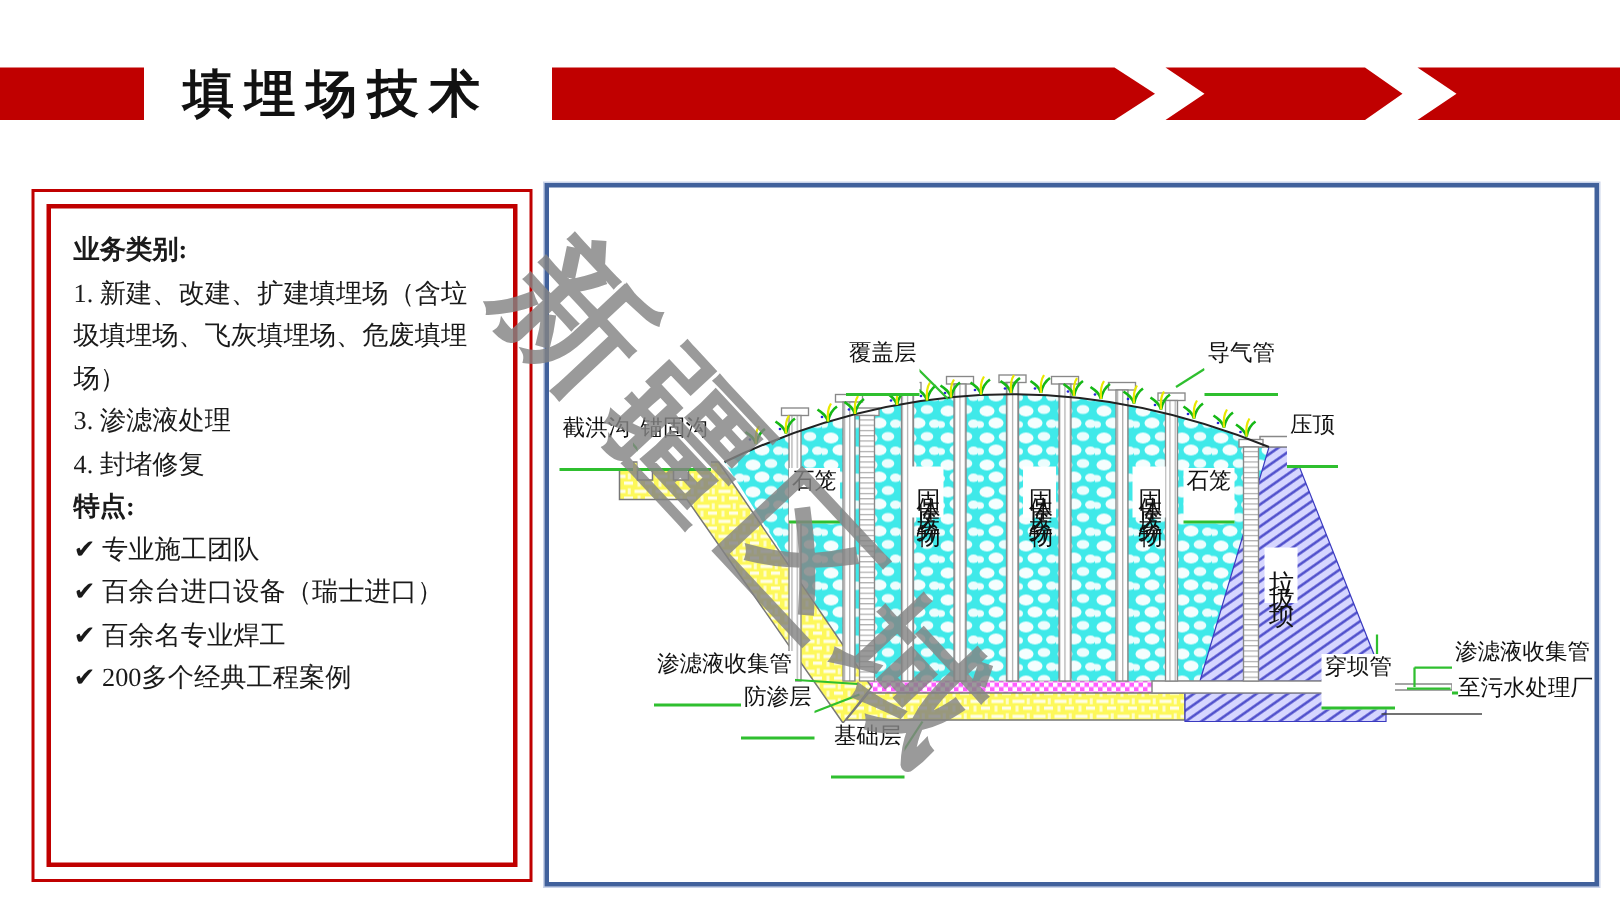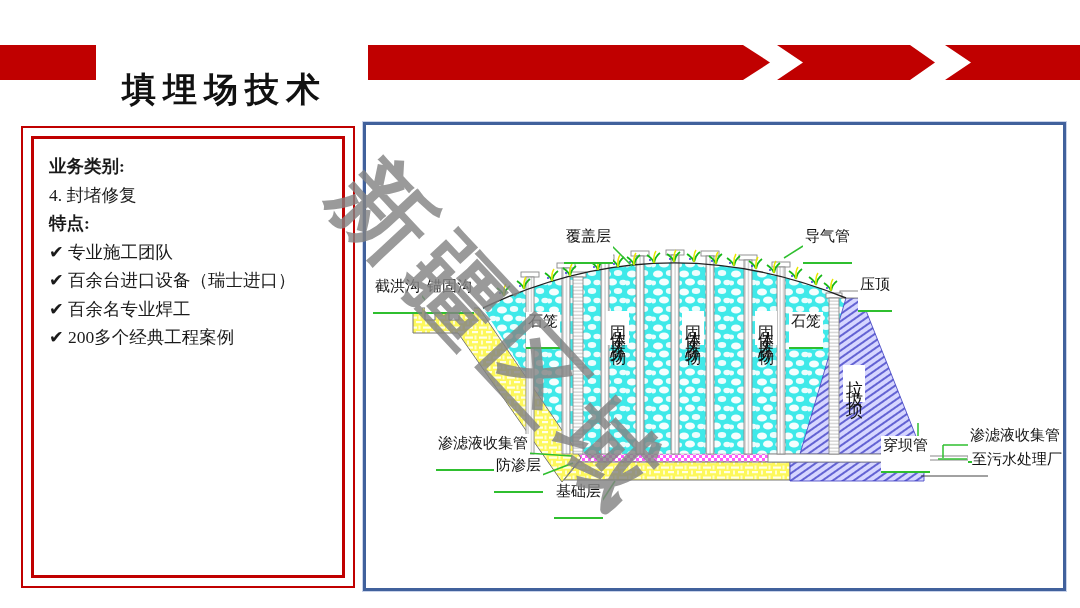--- a/index.html
+++ b/index.html
@@ -3,21 +3,21 @@
 <meta charset="utf-8">
 <style>
   html,body{margin:0;padding:0;}
   body{width:1080px;height:608px;background:#fff;overflow:hidden;
        font-family:"Liberation Serif","DejaVu Serif",serif;}
   .slide{position:relative;width:1080px;height:608px;background:#fff;}
 
   
   .accent-block{position:absolute;left:0;top:45px;width:96px;height:35px;background:#C00000;}
   .page-title{position:absolute;left:122px;top:40px;font-size:34px;font-weight:bold;
-              letter-spacing:7px;color:#111;white-space:nowrap;margin-top:27px;}
+              letter-spacing:7px;color:#111;white-space:nowrap;}
   .header-svg{position:absolute;left:0;top:0;width:1080px;height:90px;}
 
   
   .left-panel{position:absolute;left:21px;top:126px;width:334px;height:462px;
               border:2px solid #C00000;background:#fff;box-sizing:border-box;}
   .left-panel-inner{position:absolute;inset:8px;border:3px solid #C00000;
               padding:13px 22px 0 15px;box-sizing:border-box;}
   .lp-text{font-size:17.5px;line-height:28.5px;color:#1a1a1a;}
   .lp-heading{font-weight:bold;}
   .lp-item{}
@@ -49,20 +49,22 @@
   <svg class="header-svg" width="1080" height="90" viewBox="0 0 1080 90">
     <polygon fill="#C00000" points="368,45 743,45 770,62.5 743,80 368,80"></polygon>
     <polygon fill="#C00000" points="777,45 910,45 935,62.5 910,80 777,80 803,62.5"></polygon>
     <polygon fill="#C00000" points="945,45 1080,45 1080,80 945,80 971,62.5"></polygon>
   </svg>
 
   <div class="left-panel">
     <div class="left-panel-inner">
       <div class="lp-text">
         <div class="lp-heading">业务类别:</div>
+        <div class="lp-item">1. 新建、改建、扩建填埋场（含垃圾填埋场、飞灰填埋场、危废填埋场）</div>
+        <div class="lp-item">3. 渗滤液处理</div>
         <div class="lp-item">4. 封堵修复</div>
         <div class="lp-heading">特点:</div>
         <div class="lp-item">✔ 专业施工团队</div>
         <div class="lp-item">✔ 百余台进口设备（瑞士进口）</div>
         <div class="lp-item">✔ 百余名专业焊工</div>
         <div class="lp-item">✔ 200多个经典工程案例</div>
       </div>
     </div>
   </div>
 

